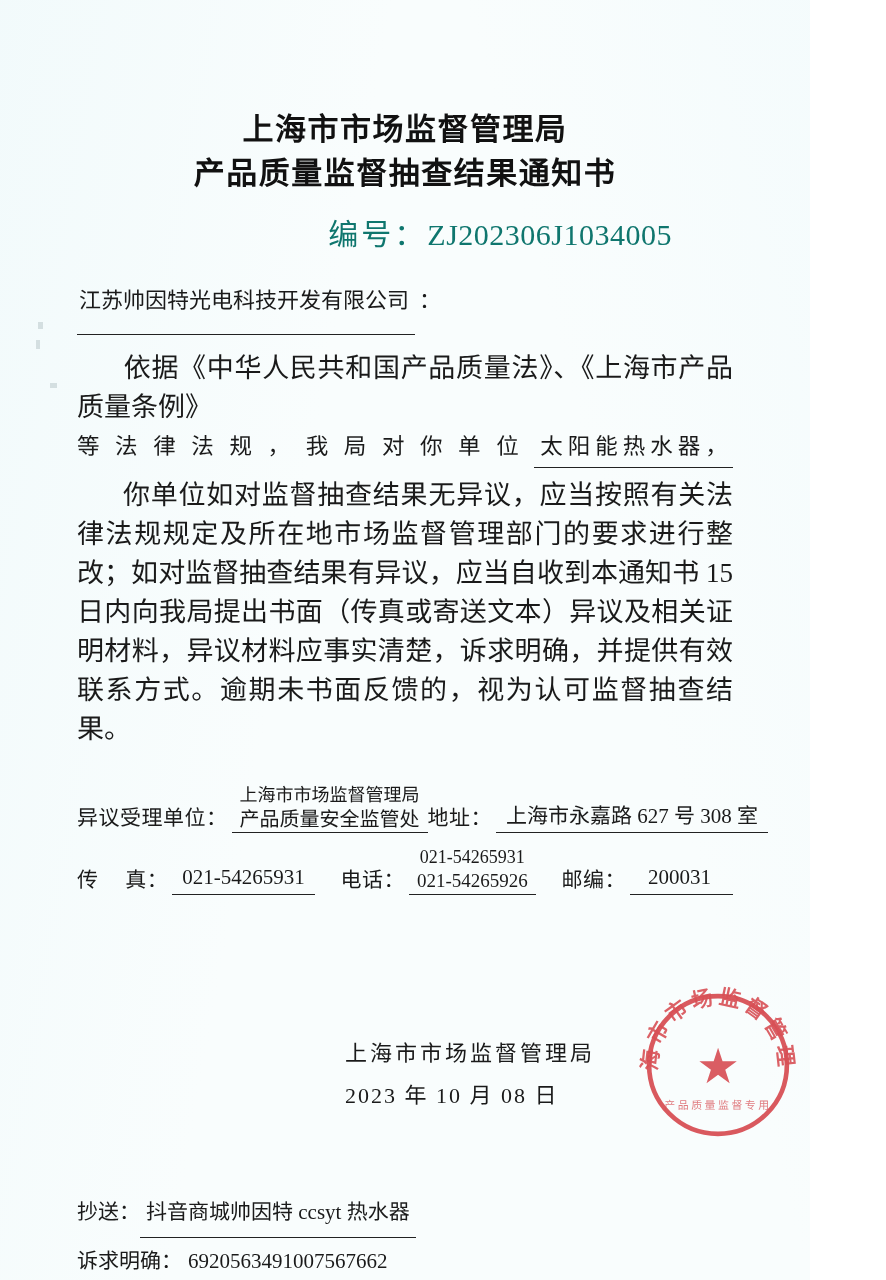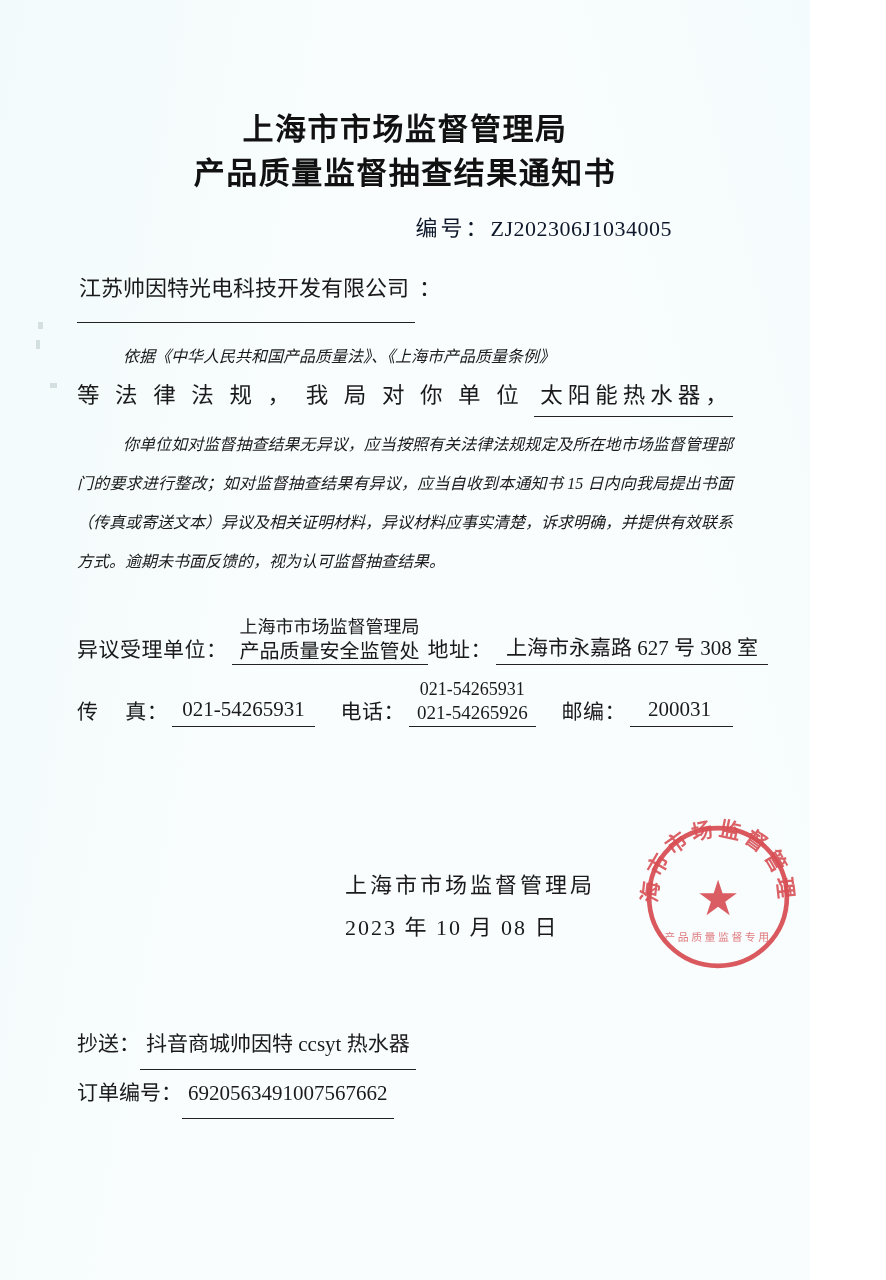--- a/index.html
+++ b/index.html
@@ -47,23 +47,23 @@
     font-size: 31px;
     letter-spacing: 1.5px;
     line-height: 44px;
     color: #111;
   }
 
   .doc-no {
     margin-top: 14px;
     text-align: right;
     padding-right: 138px;
-    font-size: 22px;
+    font-size: 30px;
     letter-spacing: 0.5px;
-    color: #0f172a;
+    color: #0f766e;
   }
   .doc-no .label { letter-spacing: 3px; }
 
   
   .body-wrap {
     margin: 0 auto;
     width: 656px;
     padding-left: 0;
   }
 
@@ -74,25 +74,24 @@
     white-space: nowrap;
   }
   .recipient .u {
     border-bottom: 1.6px solid #222;
     padding: 0 6px 16px 2px;
     display: inline-block;
   }
   .recipient .colon { margin-left: 4px; }
 
   .para {
-    font-size: 16px;
+    font-size: 27px;
     line-height: 39px;
     text-align: justify;
     margin-top: 10px;
-    font-style: italic;
   }
   .para .indent { display: inline-block; width: 46px; }
 
   
   .line {
     font-size: 22.5px;
     line-height: 39px;
     white-space: nowrap;
   }
   .line.spread {
@@ -306,19 +305,19 @@
           <div class="org">上海市市场监督管理局</div>
           <div class="date">2023 年 10 月 08 日</div>
         </div>
       </div>
 
       <div class="footer">
         <div class="f-row">
           <span>抄送：</span><span class="uval2">抖音商城帅因特 ccsyt 热水器</span>
         </div>
         <div class="f-row">
-          <span>订单编号：</span><span class="uval2">6920563491007567662</span>
+          <span>诉求明确：</span><span class="uval2">6920563491007567662</span>
         </div>
       </div>
 
     </div>
   </div>
 </div>
 
 </body></html>

